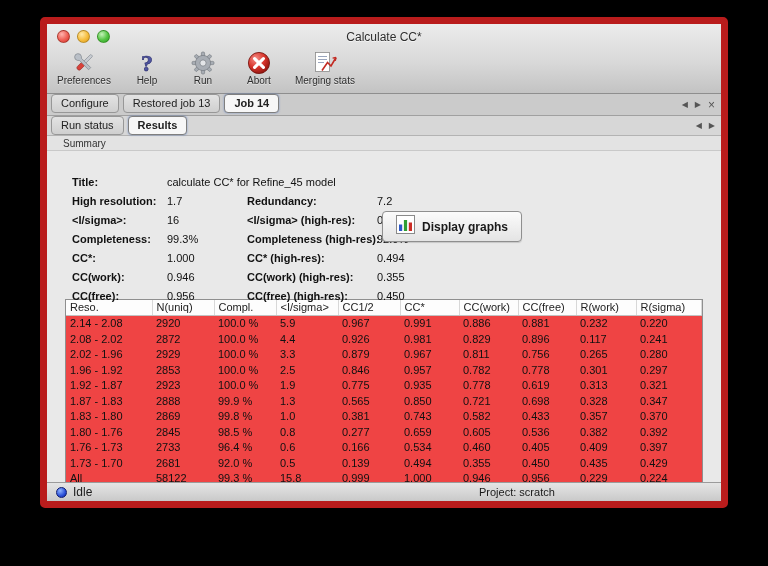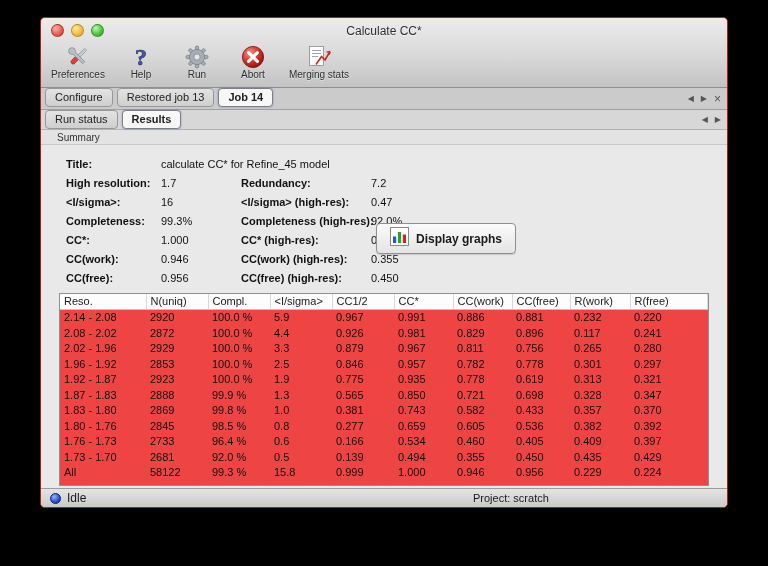--- a/index.html
+++ b/index.html
@@ -7,21 +7,21 @@
   body {
     background:#000;
     font-family:"Liberation Sans", sans-serif;
     position:relative;
     overflow:hidden;
     color:#111;
   }
   .window {
     position:absolute; left:40px; top:17px; width:688px; height:491px;
     background:#e9e9e9; border-radius:5px; overflow:hidden;
-    border:1px solid #b91c1c;
+    border:7px solid #b91c1c;
     box-shadow:0 12px 34px rgba(0,0,0,.65);
     display:flex; flex-direction:column;
   }
   
   .header { background:linear-gradient(#ececec 0%, #d9d9d9 55%, #c3c3c3 100%); border-bottom:1px solid #8e8e8e; }
   .titlebar { height:25px; position:relative; display:flex; align-items:center; justify-content:center; }
   .title { font-size:12px; color:#2e2e2e; text-shadow:0 1px 0 rgba(255,255,255,.6); }
   .traffic { position:absolute; left:10px; top:6px; display:flex; gap:7px; }
   .light { width:13px; height:13px; border-radius:50%; }
   .light.red    { background:radial-gradient(circle at 35% 30%, #ffb3ad, #ee5f55 55%, #cf342b); border:1px solid rgba(120,20,10,.55); }
@@ -41,27 +41,27 @@
   .subrow { height:20px; background:#d7d7d7; border-bottom:1px solid #b3b3b3; display:flex; align-items:center; padding:0 4px; position:relative; }
   .tabnav { position:absolute; right:6px; top:0; bottom:0; display:flex; align-items:center; gap:7px; }
   .tabnav .navbtn { font-size:8px; color:#555; line-height:1; }
   .tabnav .closebtn { font-size:12px; color:#555; line-height:1; }
   
   .strip { height:15px; background:#e3e3e3; border-bottom:1px solid #c9c9c9; display:flex; align-items:center; padding-left:16px; }
   .strip-label { font-size:10px; color:#333; }
   
   .content { flex:1; background:#e9e9e9; overflow:hidden; }
   .summary-wrap { position:relative; padding:10px 0 4px 25px; height:146px; }
-  .titleline { display:flex; line-height:19px; font-size:11px; }
+  .titleline { display:flex; line-height:19px; font-size:11px;margin-top:12px; }
   .titleline .s-label { width:95px; }
   .s-label { font-weight:bold; font-size:11px; color:#111; line-height:19px; white-space:nowrap; }
   .s-value { font-size:11px; color:#111; line-height:19px; white-space:nowrap; }
   .sgrid { display:grid; grid-template-columns:95px 80px 130px auto; }
   .graph-btn {
-    position:absolute; left:335px; top:78px; height:31px;
+    position:absolute; left:335px; top:60px; height:31px;
     display:flex; align-items:center; gap:7px; padding:0 13px;
     background:linear-gradient(#fbfbfb,#e4e4e4); border:1px solid #8f8f8f; border-radius:4px;
     box-shadow:0 1px 1px rgba(0,0,0,.15); cursor:default;
   }
   .graph-btn-label { font-size:12px; font-weight:bold; color:#1a1a1a; }
   
   .table-box { margin:2px 18px 0 18px; height:193px; background:#ef4444; border:1px solid #8f8f8f; overflow:hidden; }
   table { border-collapse:collapse; table-layout:fixed; width:100%; }
   th { font-size:11px; font-weight:normal; color:#222; text-align:left; padding:1px 4px 2px; border-right:1px solid #d8d8d8; border-bottom:1px solid #c2c2c2; background:#fdfdfd; white-space:nowrap; overflow:hidden; }
   td { font-size:11px; color:#111; padding:0 4px; line-height:15.5px; white-space:nowrap; overflow:hidden; }
@@ -241,21 +241,21 @@
             <tr>
               <th>Reso.</th>
               <th>N(uniq)</th>
               <th>Compl.</th>
               <th>&lt;I/sigma&gt;</th>
               <th>CC1/2</th>
               <th>CC*</th>
               <th>CC(work)</th>
               <th>CC(free)</th>
               <th>R(work)</th>
-              <th>R(free)</th>
+              <th>R(sigma)</th>
             </tr>
           </thead>
         <tbody>
             <tr>
               <td>2.14 - 2.08</td>
               <td>2920</td>
               <td>100.0 %</td>
               <td>5.9</td>
               <td>0.967</td>
               <td>0.991</td>

